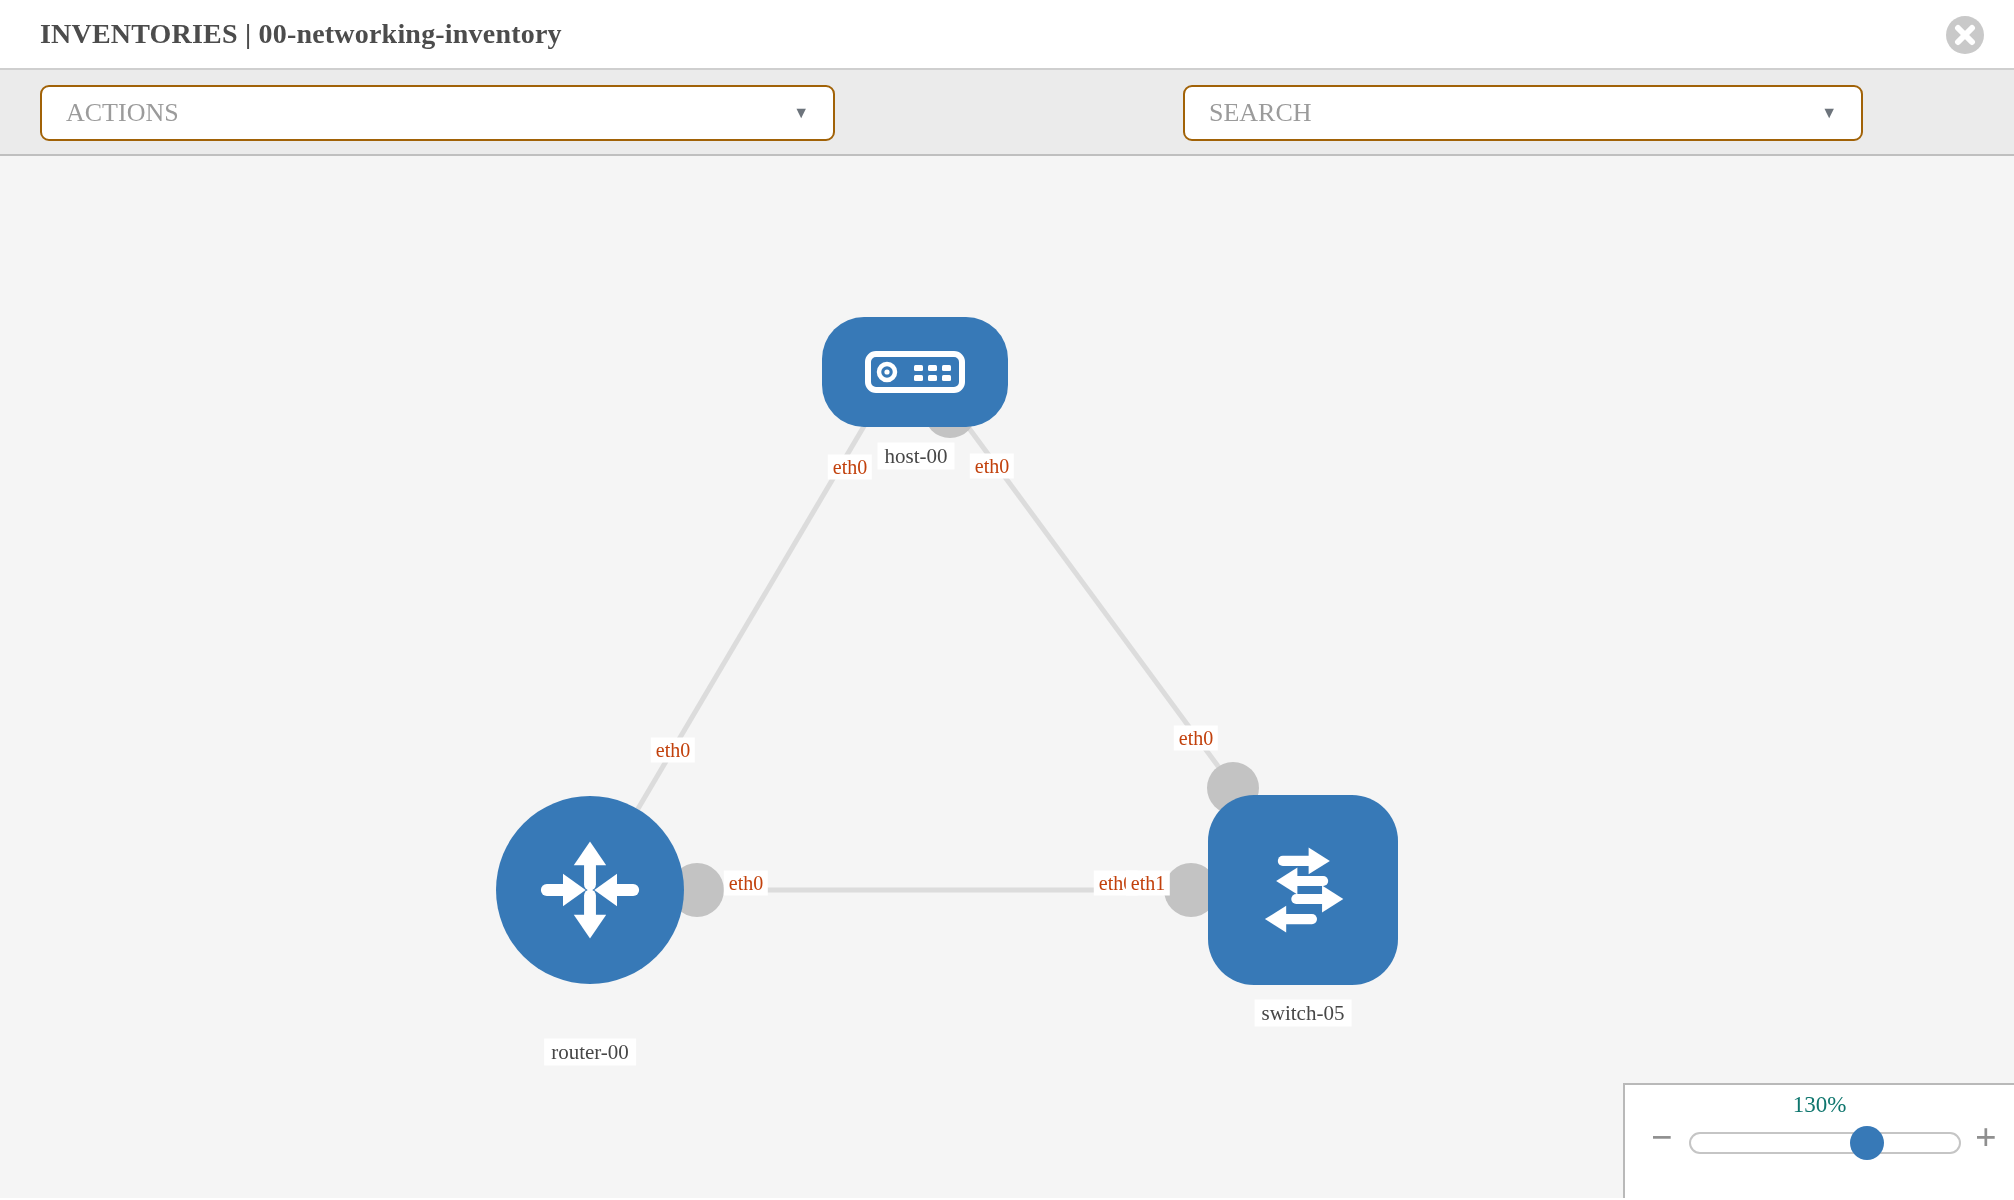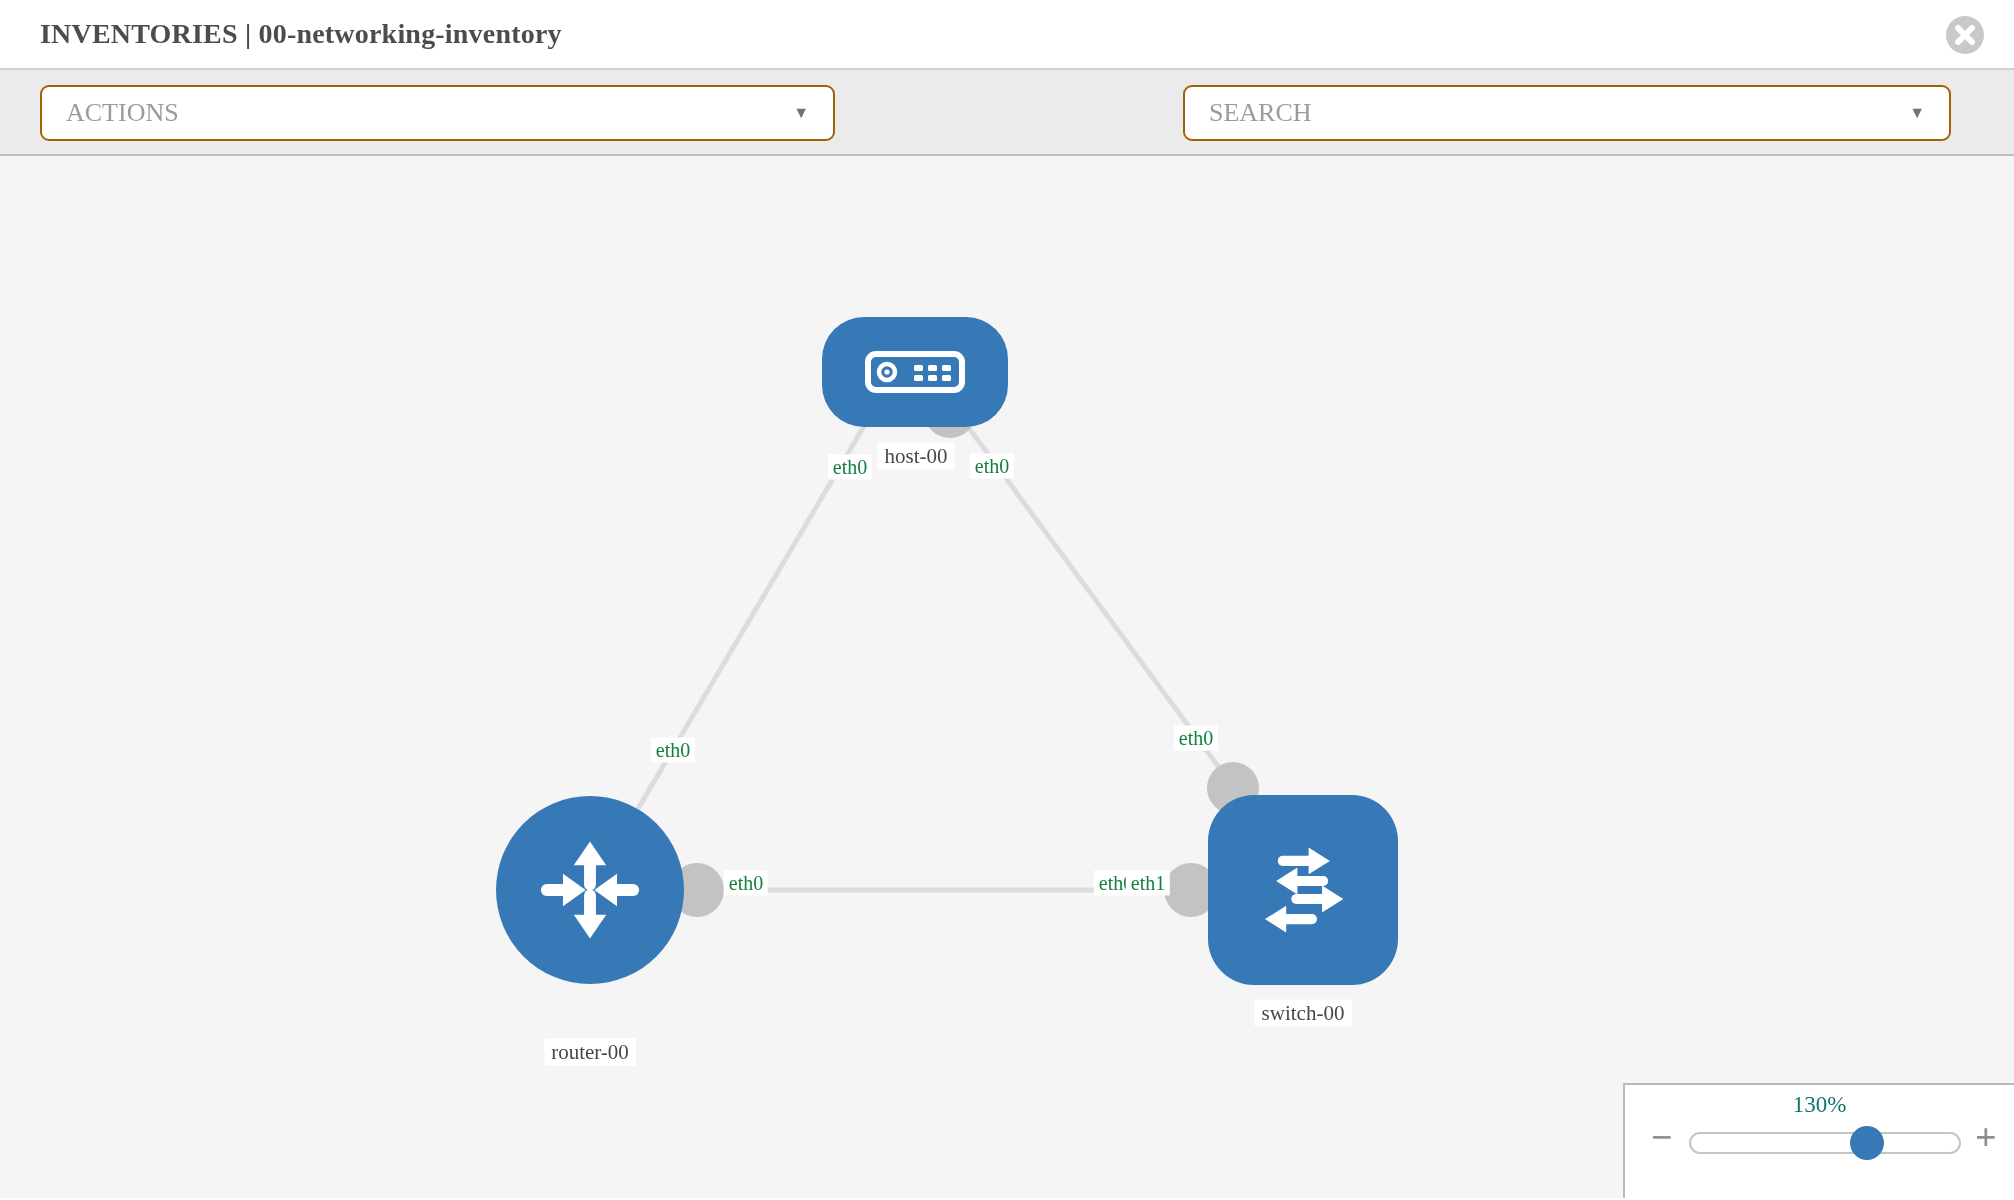--- a/index.html
+++ b/index.html
@@ -19,35 +19,35 @@
               border-radius:50%; background:#c9c9c9; display:flex; align-items:center;
               justify-content:center; cursor:pointer; }
 
   
   .toolbar{ height:86px; background:var(--toolbar); border-bottom:2px solid #bfbfbf; position:relative; }
   .select{ position:absolute; top:15px; height:56px; background:#fff; border:2px solid #a16207;
            border-radius:9px; display:flex; align-items:center; padding:0 24px; cursor:pointer; }
   .select .sel-label{ font-size:26px; color:var(--muted); }
   .select .caret{ position:absolute; right:24px; color:#6d747c; font-size:16px; }
   .select.actions{ left:40px; width:795px; }
-  .select.search{ left:1183px; width:768px; }
+  .select.search{ left:1183px; width:680px; }
   .tool-icon{ position:absolute; top:98px; cursor:pointer; }
   .tool-icon.wrench{ left:1046px; }
   .tool-icon.key{ left:1114px; }
 
   
   .canvas{ position:relative; height:1042px; background:var(--canvas); overflow:hidden; }
   #links-layer{ position:absolute; inset:0; width:100%; height:100%; z-index:1; }
   .connector{ position:absolute; border-radius:50%; background:var(--connector); z-index:2; }
   .node{ position:absolute; background:var(--blue); z-index:3; display:flex;
          align-items:center; justify-content:center; cursor:pointer; }
   .node-label{ position:absolute; transform:translate(-50%,-50%); background:#fff;
                color:var(--label-text); font-size:21px; padding:1px 7px; z-index:4; white-space:nowrap; }
   .iface-label{ position:absolute; transform:translate(-50%,-50%); background:#fff;
-                color:#15803d; font-size:20px; padding:1px 5px; z-index:4; white-space:nowrap; }
+                color:#c2410c; font-size:20px; padding:1px 5px; z-index:4; white-space:nowrap; }
 
   
   .zoom-panel{ position:absolute; left:1623px; top:927px; width:391px; height:115px;
                background:#fff; border:2px solid #b9b9b9; border-right:none; border-bottom:none; z-index:5; }
   .zoom-value{ position:absolute; top:7px; width:100%; text-align:center; font-size:23px; color:#0f766e; }
   .zoom-minus,.zoom-plus{ position:absolute; top:32px; font-size:38px; font-weight:bold;
                           color:#8f8f8f; cursor:pointer; line-height:40px; }
   .zoom-minus{ left:26px; }
   .zoom-plus{ left:350px; }
   .zoom-track{ position:absolute; left:64px; top:47px; width:272px; height:22px; background:#fff;
@@ -152,21 +152,21 @@
       <line x1="58" y1="76" x2="33" y2="76"></line>
     </g>
     <g fill="#fff">
       <polygon points="74,24 55,12 55,36"></polygon>
       <polygon points="26,42 45,30 45,54"></polygon>
       <polygon points="86,58 67,46 67,70"></polygon>
       <polygon points="16,76 35,64 35,88"></polygon>
     </g>
   </svg>
 </div>
-        <div class="node-label" style="left: 1303px; top: 857px;">switch-00</div>
+        <div class="node-label" style="left: 1303px; top: 857px;">switch-05</div>
         <div class="iface-label" style="left: 850px; top: 311px;">eth0</div>
         <div class="iface-label" style="left: 673px; top: 594px;">eth0</div>
         <div class="iface-label" style="left: 992px; top: 310px;">eth0</div>
         <div class="iface-label" style="left: 1196px; top: 582px;">eth0</div>
         <div class="iface-label" style="left: 746px; top: 727px;">eth0</div>
         <div class="iface-label" style="left: 1116px; top: 727px;">eth0</div>
         <div class="iface-label" style="left: 1148px; top: 727px;">eth1</div>
       </div>
 
     <div class="zoom-panel">

